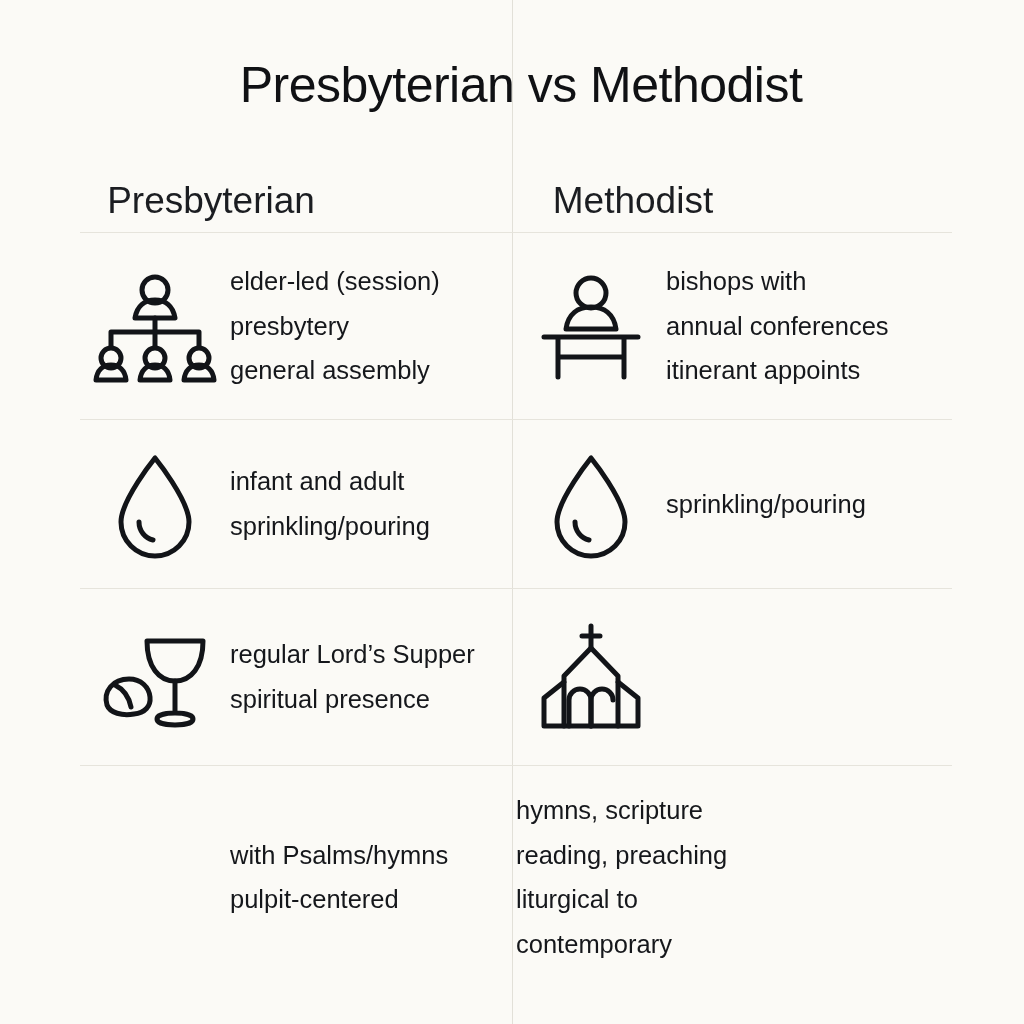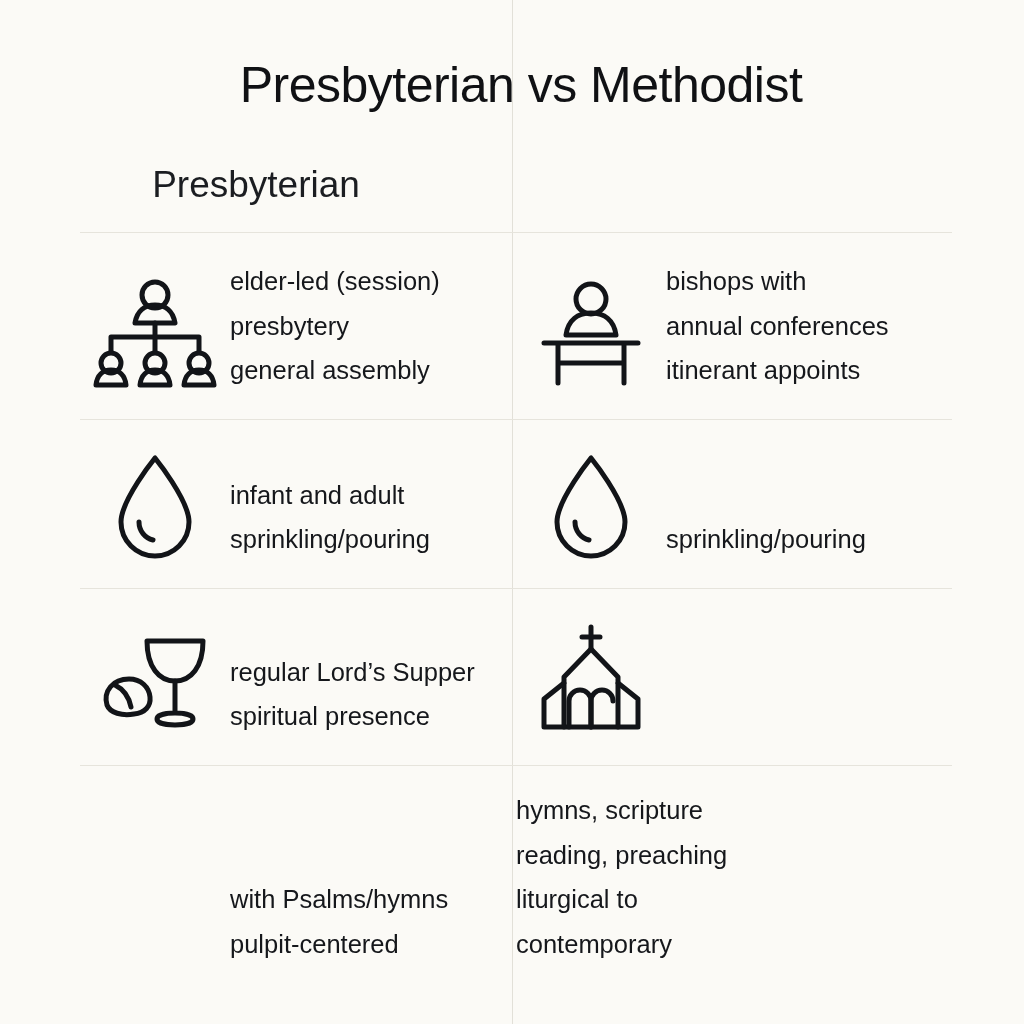--- a/index.html
+++ b/index.html
@@ -39,21 +39,21 @@
     text-align: center;
     font-size: 50px;
     font-weight: 400;
     letter-spacing: -0.5px;
     line-height: 1.1;
     color: #101114;
   }
 
   .col-heads {
     position: absolute;
-    top: 164px;
+    top: 180px;
     left: 0;
     width: 844px;
     display: flex;
   }
   .col-head {
     width: 512px;
     text-align: center;
     font-size: 37px;
     font-weight: 400;
     color: #1b1d21;
@@ -70,21 +70,21 @@
     display: flex;
     border-top: 1px solid #e6e4dc;
     box-sizing: border-box;
   }
   .row:last-child { border-bottom: none; }
 
   .cell {
     width: 436px;
     box-sizing: border-box;
     display: flex;
-    align-items: flex-end;
+    align-items: center;
     padding: 26px 0 26px 0;
     position: relative;
   }
 
   .cell-icon {
     width: 150px;
     min-width: 150px;
     display: flex;
     align-items: center;
     justify-content: center;
@@ -128,20 +128,21 @@
 <body>
 
 <div class="page">
 
   <div class="vdivider"></div>
 
   <div class="title">Presbyterian vs Methodist</div>
 
   <div class="col-heads">
     <div class="col-head">Presbyterian</div>
+    <div class="col-head">Methodist</div>
   </div>
 
   <div class="rows">
 
     <div class="row">
       <div class="cell">
         <div class="cell-icon">
           <svg width="132" height="120" viewBox="0 0 132 120">
             <circle class="ln" cx="66" cy="22" r="13"></circle>
             <path class="ln" d="M46 50c2-12 10-18 20-18s18 6 20 18z"></path>

